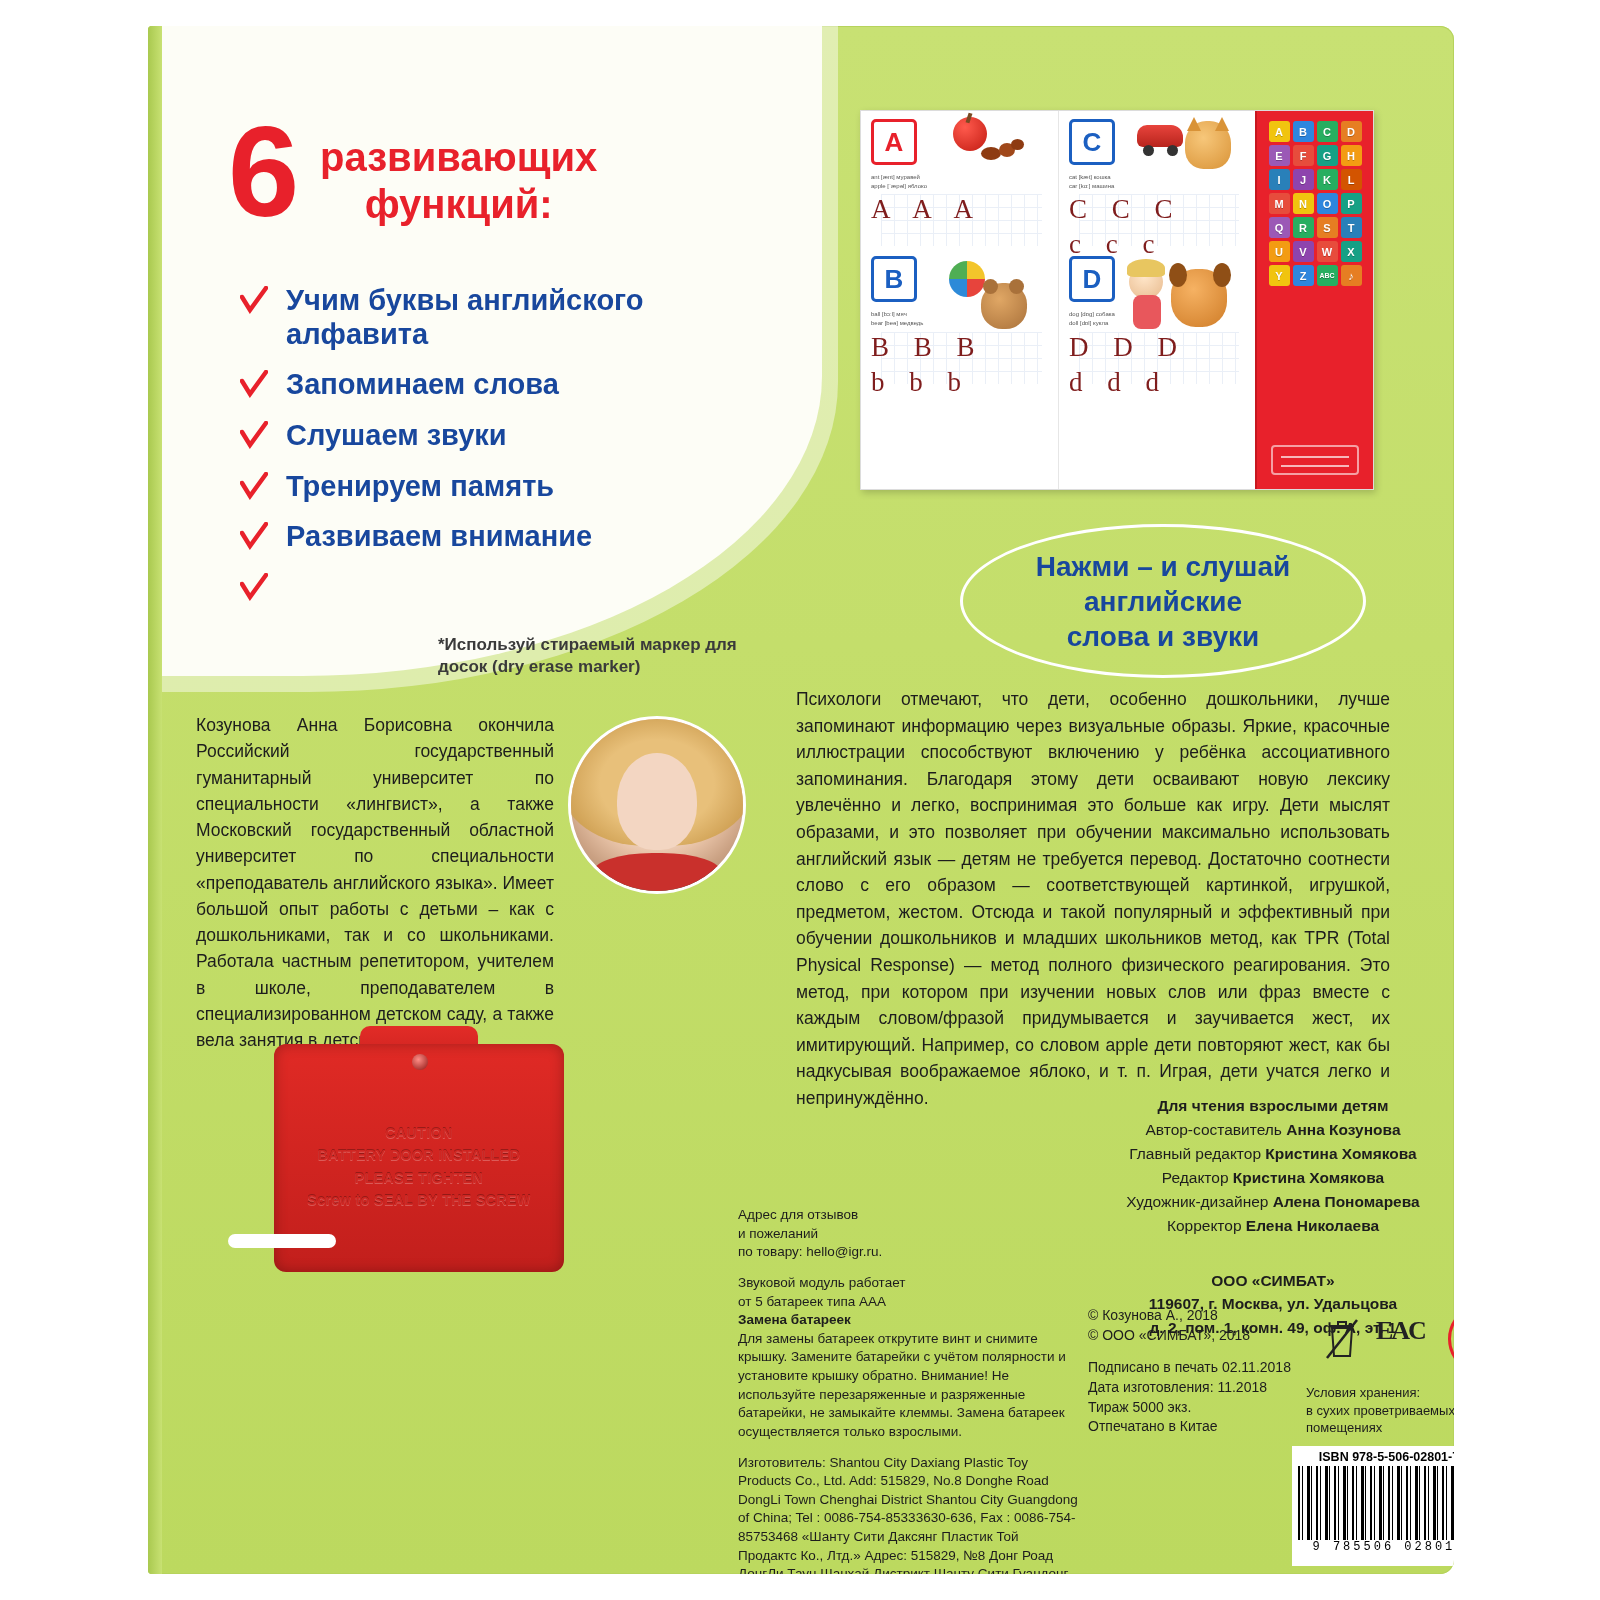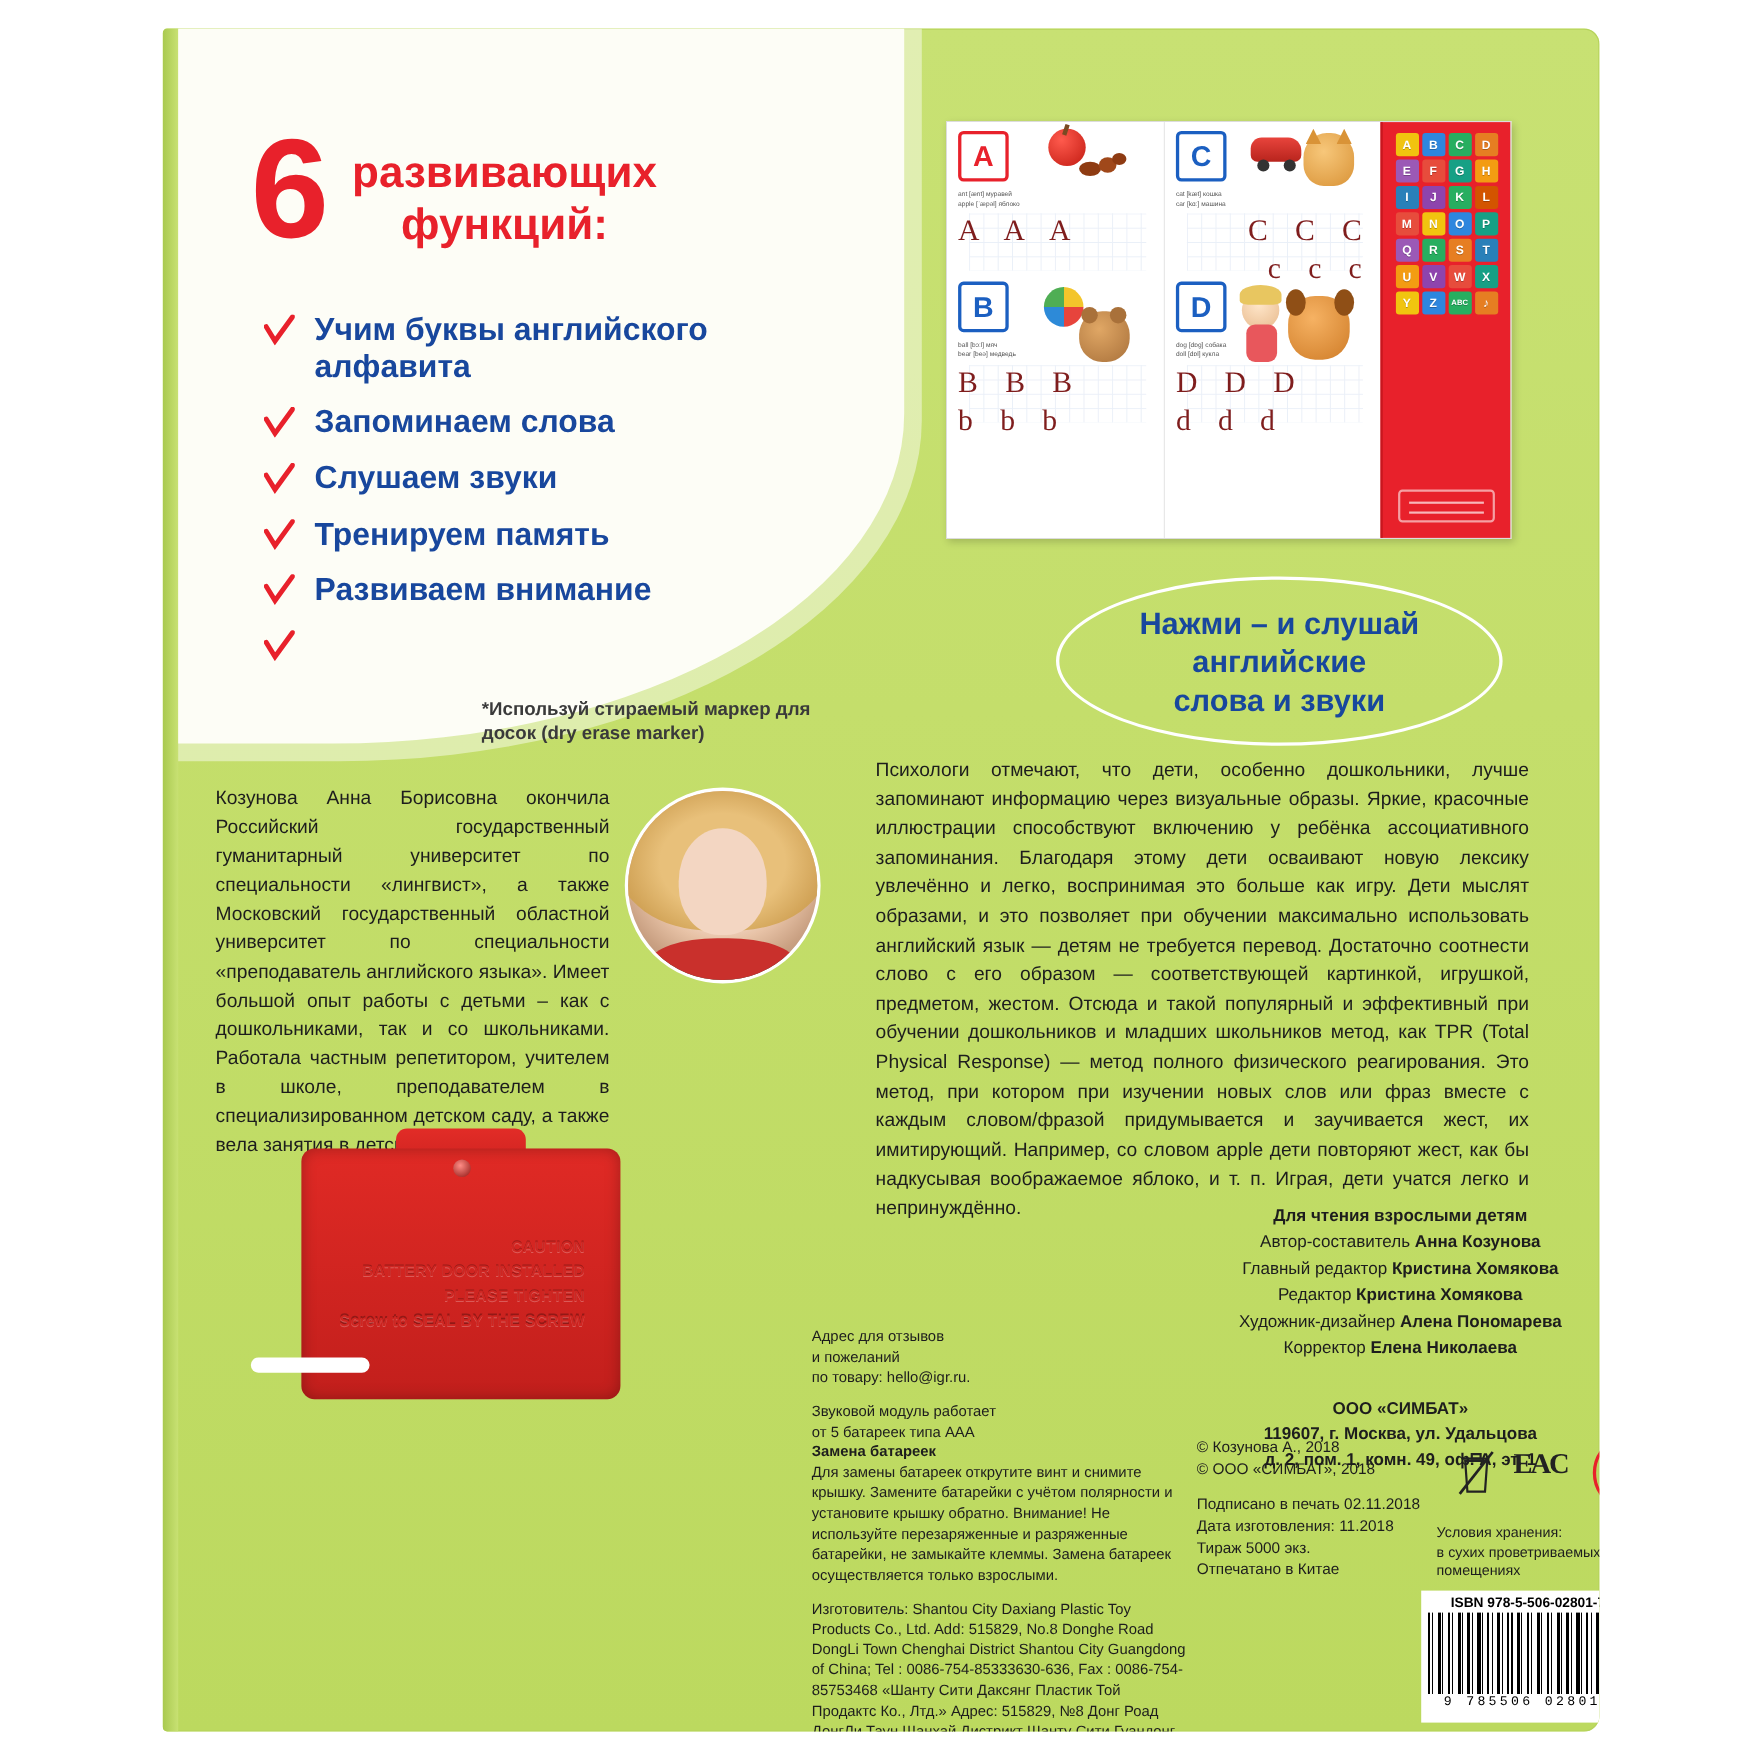--- a/index.html
+++ b/index.html
@@ -550,21 +550,21 @@
           <div style="position:absolute;left:2px;top:0;width:36px;height:36px;border-radius:50%;background:conic-gradient(#f3c52b 0 25%, #e7443c 0 50%, #2d8ad8 0 75%, #4fae54 0 100%);"></div>
           <div style="position:absolute;left:34px;top:22px;width:46px;height:46px;border-radius:46%;background:radial-gradient(circle at 40% 35%,#e0a765,#a9713a);"></div>
           <div style="position:absolute;left:36px;top:18px;width:15px;height:15px;border-radius:50%;background:#a9713a;"></div>
           <div style="position:absolute;left:62px;top:18px;width:15px;height:15px;border-radius:50%;background:#a9713a;"></div>
         </div>
       </div>
       <div class="book-page">
         <div class="letter-box blue">C</div>
         <div class="mini-word" style="white-space:pre-line;">cat [kæt] кошка
 car [kɑː] машина</div>
-        <div style="position:relative;height:56px;margin-top:2px;text-align:right;">
+        <div style="position:relative;height:56px;margin-top:2px;">
           <div class="grid-bg"></div>
           <div class="trace-row dark" style="position:relative;">C C C</div>
           <div class="trace-row dark" style="position:relative;">c c c</div>
         </div>
         <div class="letter-box blue" style="margin-top:6px;">D</div>
         <div class="mini-word" style="white-space:pre-line;">dog [dɒɡ] собака
 doll [dɒl] кукла</div>
         <div style="position:relative;height:56px;margin-top:2px;">
           <div class="grid-bg"></div>
           <div class="trace-row dark" style="position:relative;">D D D</div>
@@ -636,21 +636,21 @@
     <div class="face"></div>
     <div class="collar"></div>
   </div>
 
   <div class="psy-text">Психологи отмечают, что дети, особенно дошкольники, лучше запоминают информацию через визуальные образы. Яркие, красочные иллюстрации способствуют включению у ребёнка ассоциативного запоминания. Благодаря этому дети осваивают новую лексику увлечённо и легко, воспринимая это больше как игру. Дети мыслят образами, и это позволяет при обучении максимально использовать английский язык — детям не требуется перевод. Достаточно соотнести слово с его образом — соответствующей картинкой, игрушкой, предметом, жестом. Отсюда и такой популярный и эффективный при обучении дошкольников и младших школьников метод, как TPR (Total Physical Response) — метод полного физического реагирования. Это метод, при котором при изучении новых слов или фраз вместе с каждым словом/фразой придумывается и заучивается жест, их имитирующий. Например, со словом apple дети повторяют жест, как бы надкусывая воображаемое яблоко, и т. п. Играя, дети учатся легко и непринуждённо.</div>
 
   <div class="module-photo">
     <div class="tab"></div>
     <div class="body"></div>
     <div class="screw"></div>
-    <div class="emboss" style="white-space:pre-line;text-align:right;">CAUTION
+    <div class="emboss" style="white-space:pre-line;">CAUTION
 BATTERY DOOR INSTALLED
 PLEASE TIGHTEN
 Screw to SEAL BY THE SCREW</div>
     <div class="wire"></div>
   </div>
 
   <div class="col-left-small">
     <div class="blk">
       <div>Адрес для отзывов</div>
       <div>и пожеланий</div>

